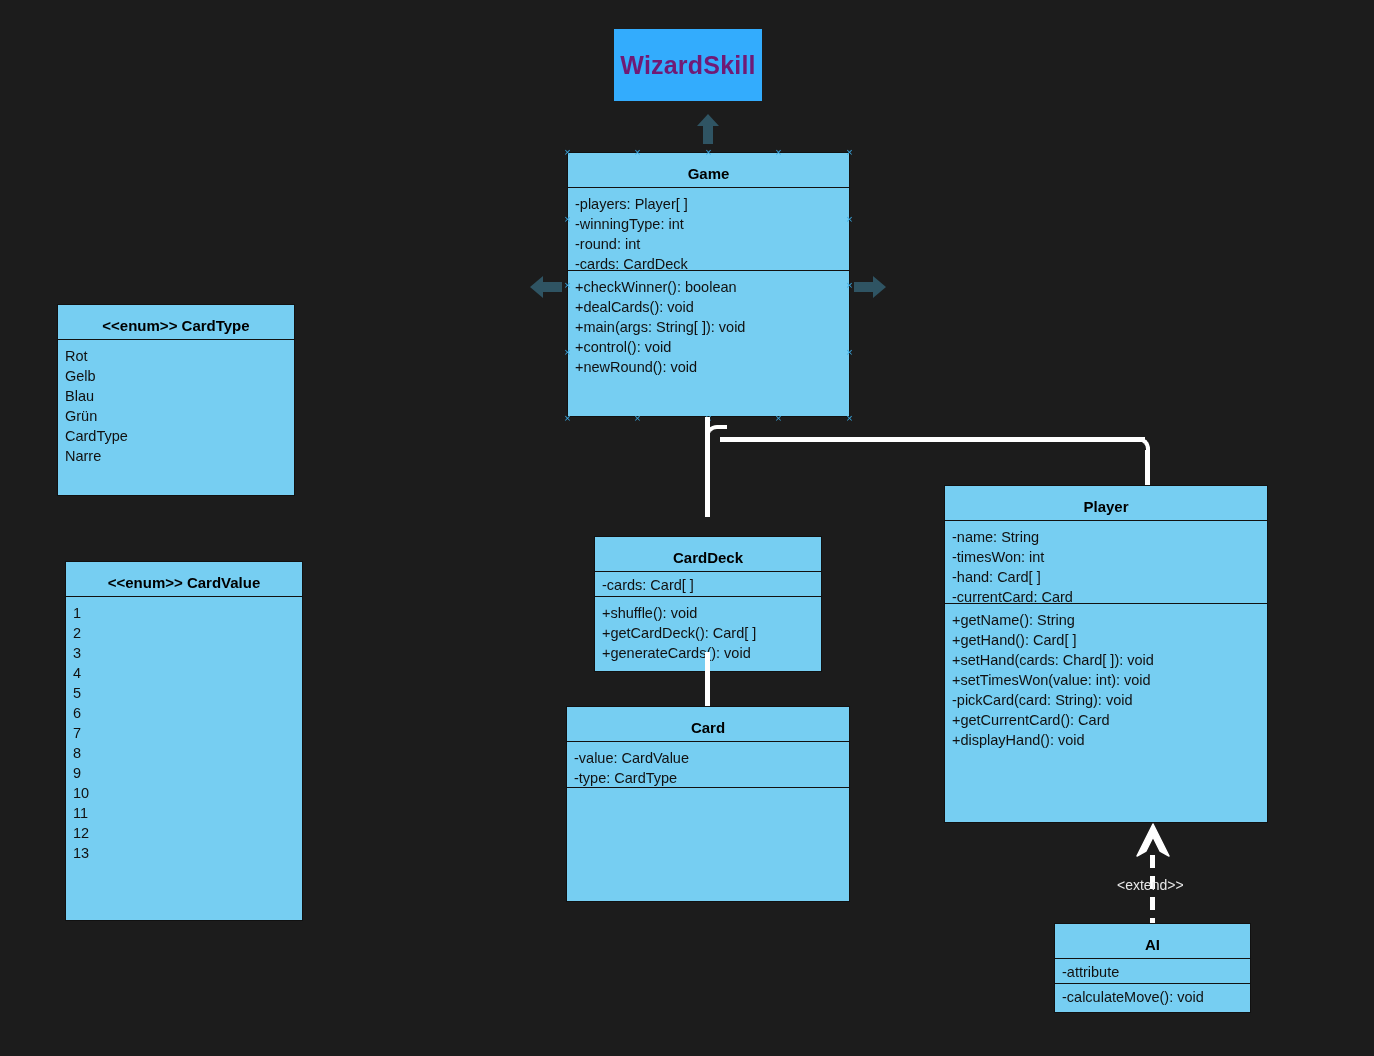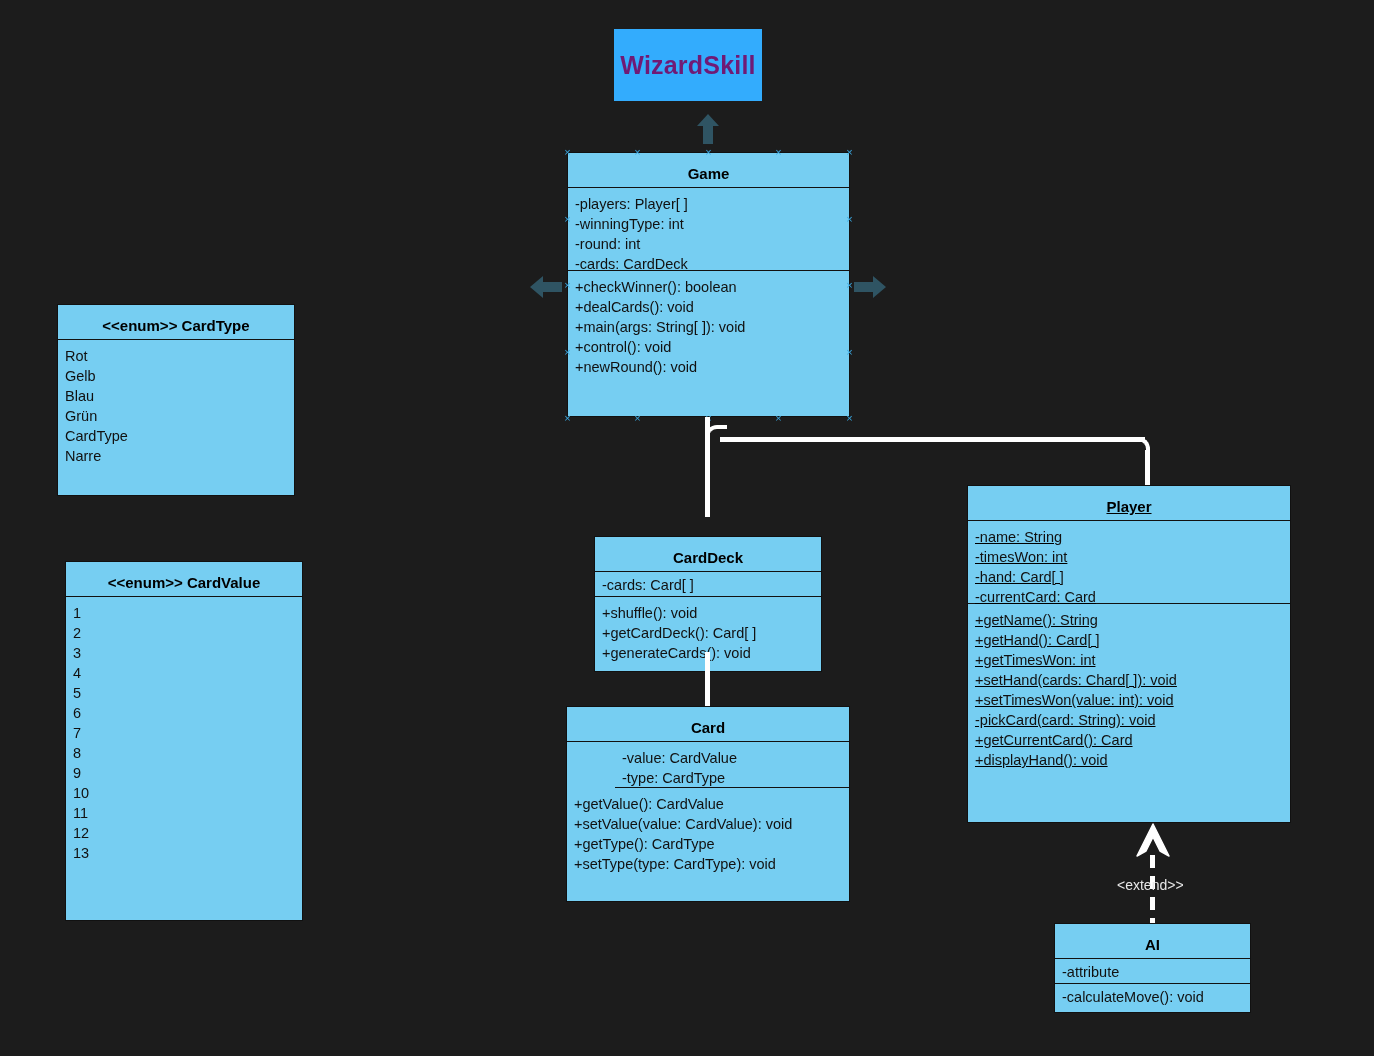--- a/index.html
+++ b/index.html
@@ -224,44 +224,37 @@
       <div class="uml-row">+shuffle(): void</div>
       <div class="uml-row">+getCardDeck(): Card[ ]</div>
       <div class="uml-row">+generateCards(): void</div>
     </div>
   </div>
 
   <div class="line-v" style="left:705px; top:652px; width:5px; height:55px;"></div>
 
   <div class="uml-box" style="left:566px; top:706px; width:284px; height:196px;">
     <div class="uml-header">Card</div>
-    <div class="uml-section" style="height:46px;margin-left:48px;">
+    <div class="uml-section" style="height:46px;">
       <div class="uml-row">-value: CardValue</div>
       <div class="uml-row">-type: CardType</div>
     </div>
-    <div class="uml-section last">
-      <div class="uml-row">+getValue(): CardValue</div>
-      <div class="uml-row">+setValue(value: CardValue): void</div>
-      <div class="uml-row">+getType(): CardType</div>
-      <div class="uml-row">+setType(type: CardType): void</div>
-    </div>
-  </div>
-
-  <div class="uml-box" style="left:967px; top:485px; width:324px; height:338px;text-decoration:underline;">
+  </div>
+
+  <div class="uml-box" style="left:944px; top:485px; width:324px; height:338px;">
     <div class="uml-header">Player</div>
     <div class="uml-section" style="height:83px;">
       <div class="uml-row">-name: String</div>
       <div class="uml-row">-timesWon: int</div>
       <div class="uml-row">-hand: Card[ ]</div>
       <div class="uml-row">-currentCard: Card</div>
     </div>
     <div class="uml-section last">
       <div class="uml-row">+getName(): String</div>
       <div class="uml-row">+getHand(): Card[ ]</div>
-      <div class="uml-row">+getTimesWon: int</div>
       <div class="uml-row">+setHand(cards: Chard[ ]): void</div>
       <div class="uml-row">+setTimesWon(value: int): void</div>
       <div class="uml-row">-pickCard(card: String): void</div>
       <div class="uml-row">+getCurrentCard(): Card</div>
       <div class="uml-row">+displayHand(): void</div>
     </div>
   </div>
 
   <div class="extend-arrow" style="left:1135px; top:823px; width:36px; height:36px;">
     <svg width="36" height="36" viewBox="0 0 36 36">

